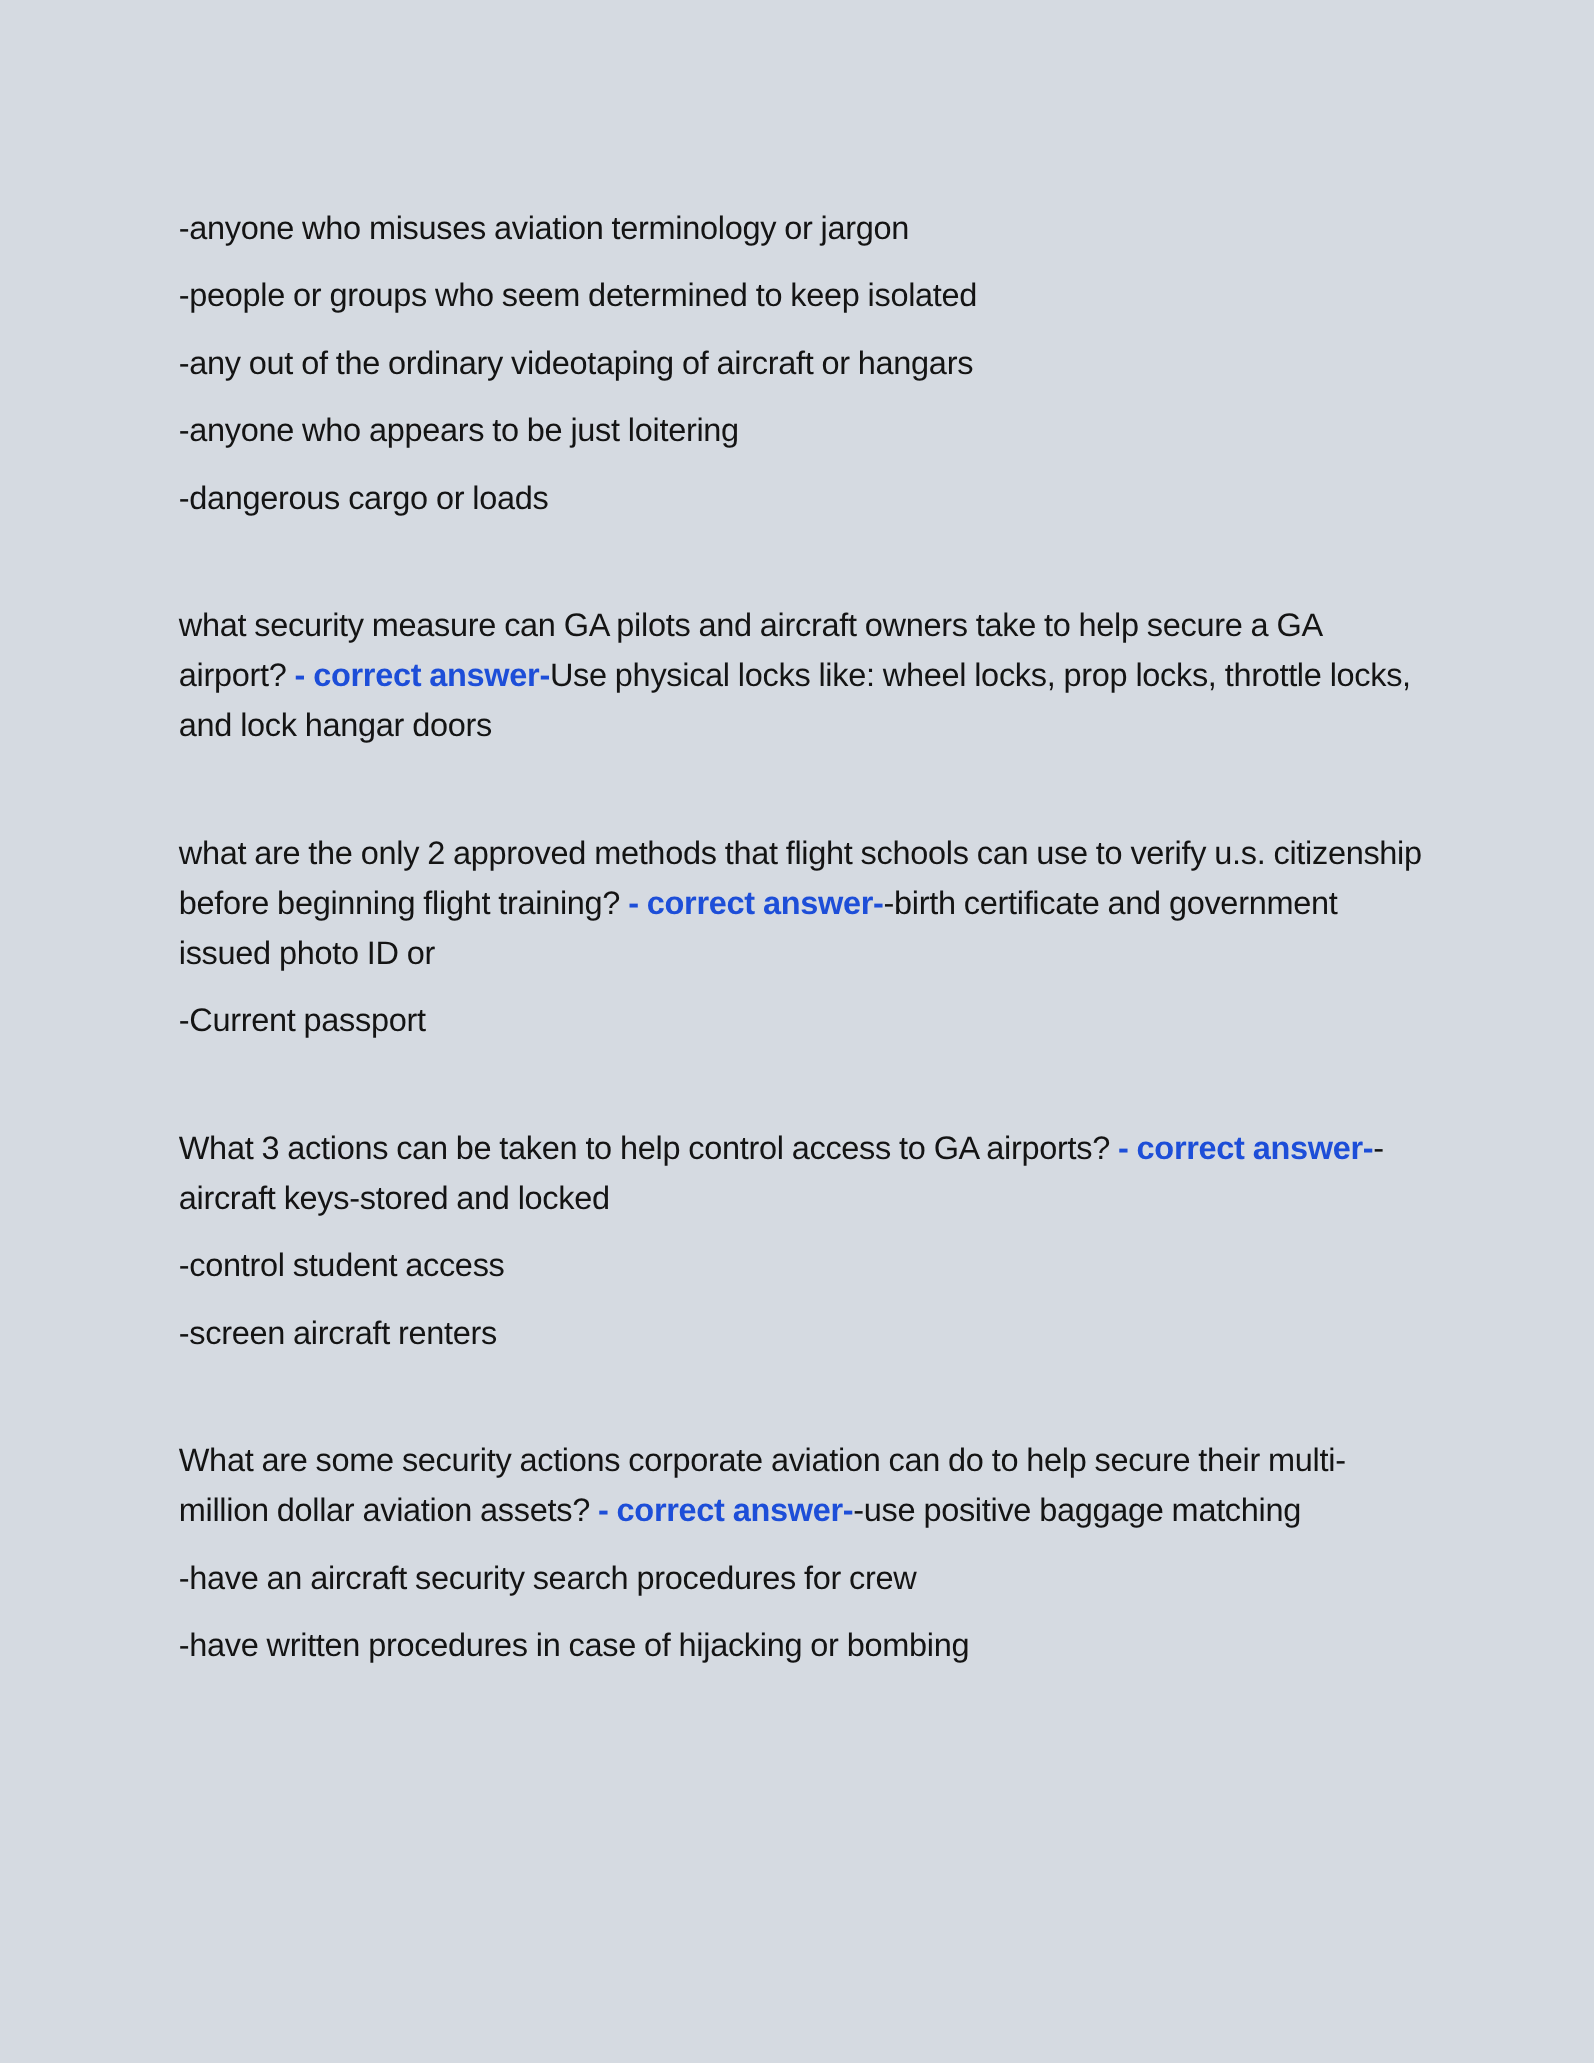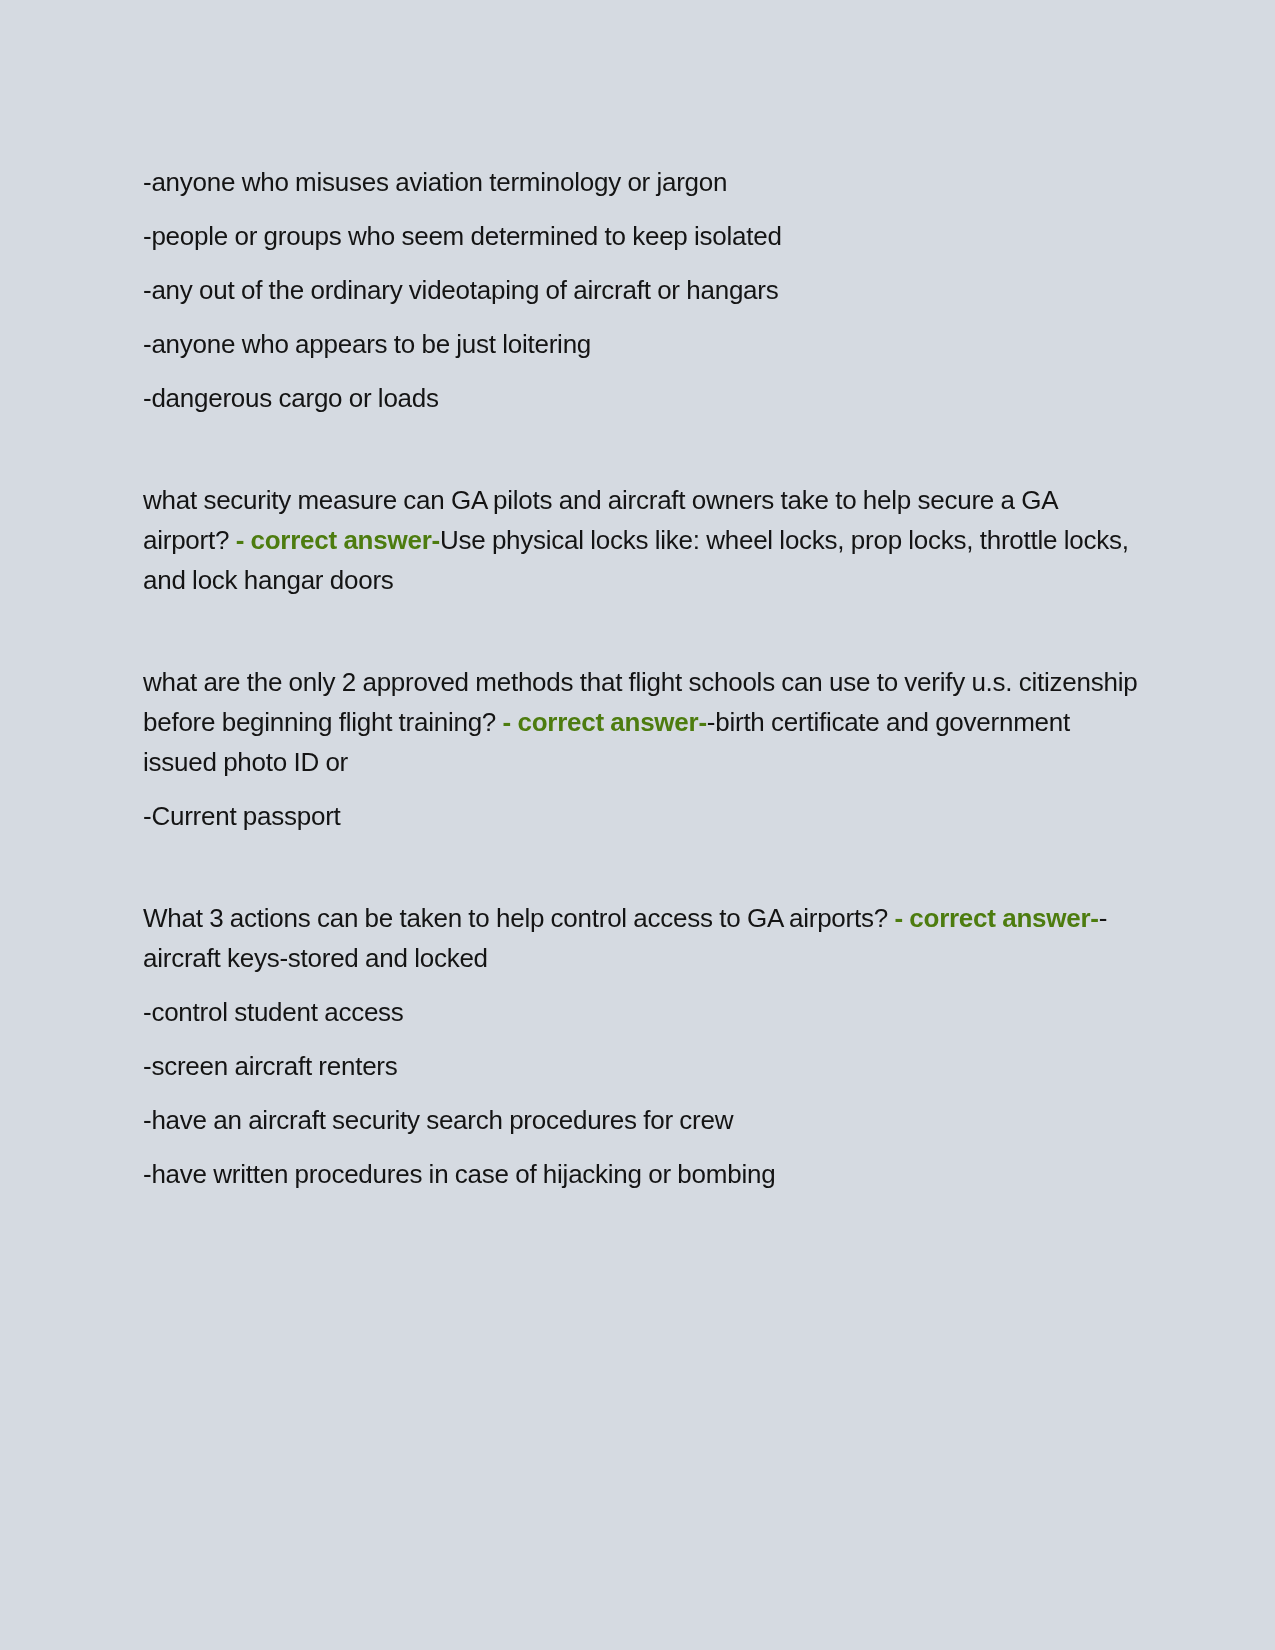--- a/index.html
+++ b/index.html
@@ -23,21 +23,21 @@
     margin: 14px 0 13px 0;
     font-size: 26px;
     line-height: 40px;
     letter-spacing: -0.25px;
     word-spacing: -0.5px;
   }
   .gap {
     margin-top: 62px;
   }
   .answer-marker {
-    color: #4d7c0f;
+    color: #1d4ed8;
     font-weight: 700;
   }
 </style>
 </head>
 <body>
 
 <div class="doc">
 
   <p class="para">-anyone who misuses aviation terminology or jargon</p>
   <p class="para">-people or groups who seem determined to keep isolated</p>
@@ -49,17 +49,18 @@
 
   <p class="para gap"><span>what are the only 2 approved methods that flight schools can use to verify u.s. citizenship before beginning flight training? </span><span class="answer-marker">- correct answer-</span><span>-birth certificate and government issued photo ID or</span></p>
 
   <p class="para">-Current passport</p>
 
   <p class="para gap"><span>What 3 actions can be taken to help control access to GA airports? </span><span class="answer-marker">- correct answer-</span><span>-aircraft keys-stored and locked</span></p>
 
   <p class="para">-control student access</p>
   <p class="para">-screen aircraft renters</p>
 
+  <p class="para gap"><span>What are some security actions corporate aviation can do to help secure their multi-million dollar aviation assets? </span><span class="answer-marker">- correct answer-</span><span>-use positive baggage matching</span></p>
 
   <p class="para">-have an aircraft security search procedures for crew</p>
   <p class="para">-have written procedures in case of hijacking or bombing</p>
 
 </div>
 
 </body></html>

